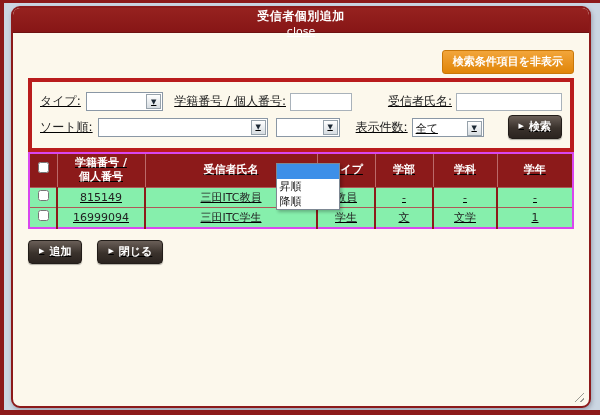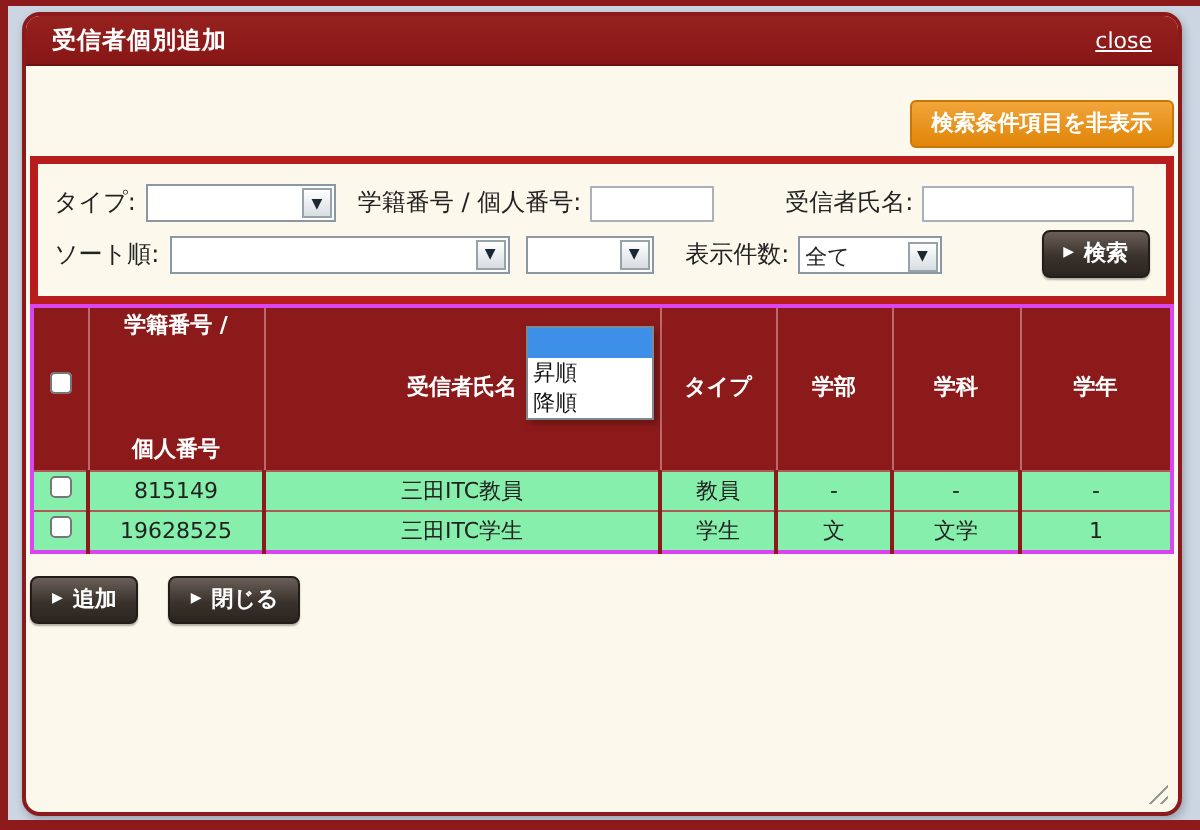--- a/index.html
+++ b/index.html
@@ -12,25 +12,25 @@
   .dialog {
     position:absolute; left:7px; top:3px; width:580px; height:402px;
     background:#FCF8EC; border:2px solid #8C1A1A; border-radius:9px;
     box-shadow:1px 2px 4px rgba(60,60,80,.35);
     overflow:hidden;
   }
   .titlebar {
     height:25px; background:linear-gradient(#96221f,#871616);
     border-bottom:1px solid #6E1212; border-radius:6px 6px 0 0;
     display:flex; align-items:center; justify-content:space-between;
-    padding:0 13px; color:#fff;
+    padding:0 13px; color:#fff;flex-direction:column;
   }
   .titlebar .title { font-size:12px; font-weight:bold; letter-spacing:.5px; }
   .titlebar .close { font-size:11px; font-weight:normal; color:#fff; text-decoration:underline; cursor:pointer; }
-  .content { position:relative; padding:0 2px; }
+  .content { position:relative; padding:0 15px;text-decoration:underline; }
   .toggle-row { margin-top:17px; text-align:right; }
   .orange-btn {
     display:inline-block; background:linear-gradient(#F2A53A,#E08508);
     border:1px solid #C97708; border-radius:3px; color:#fff;
     font-size:11px; font-weight:bold; padding:3px 10px 4px; cursor:pointer;
     font-family:inherit;
   }
   .search-box {
     margin-top:4px; border:4px solid #b91c1c; padding:6px 8px 9px; position:relative;
   }
@@ -156,21 +156,21 @@
             <col style="width:64px;">
             <col style="width:76px;">
         </colgroup>
         <thead>
           <tr>
             <th>
               <input type="checkbox" style="">
             </th>
             <th>
               <span style="display:block;">学籍番号 /</span>
-              <span style="display:block;margin-top:48px;">個人番号</span>
+              <span style="display:block;">個人番号</span>
             </th>
             <th>受信者氏名</th>
             <th>タイプ</th>
             <th>学部</th>
             <th>学科</th>
             <th>学年</th>
           </tr>
         </thead>
         <tbody>
           <tr>
@@ -181,21 +181,21 @@
             <td>三田ITC教員</td>
             <td>教員</td>
             <td>-</td>
             <td>-</td>
             <td>-</td>
           </tr>
           <tr>
             <td>
               <input type="checkbox" style="">
             </td>
-            <td>19628525</td>
+            <td>16999094</td>
             <td>三田ITC学生</td>
             <td>学生</td>
             <td>文</td>
             <td>文学</td>
             <td>1</td>
           </tr>
         </tbody>
       </table>
 
       <div class="footer-buttons">

